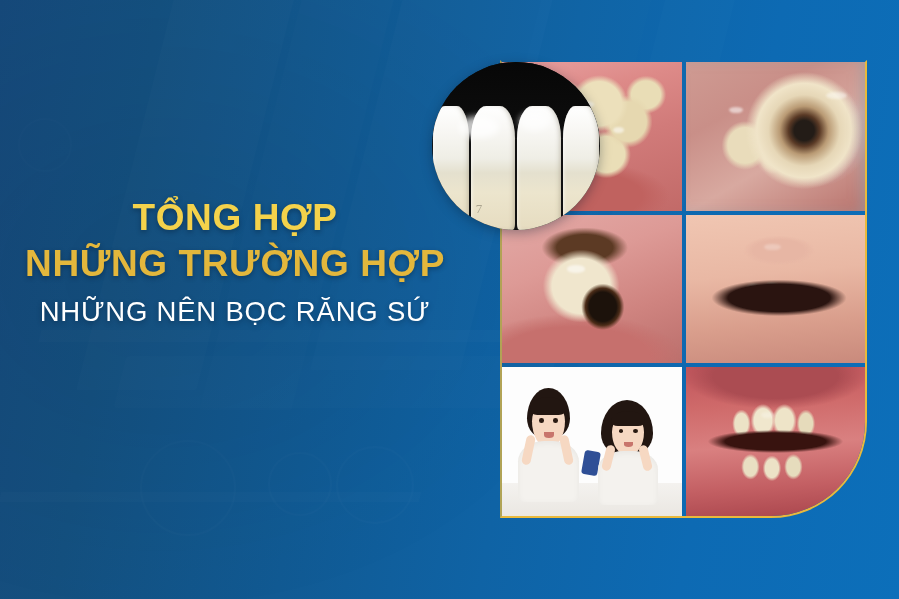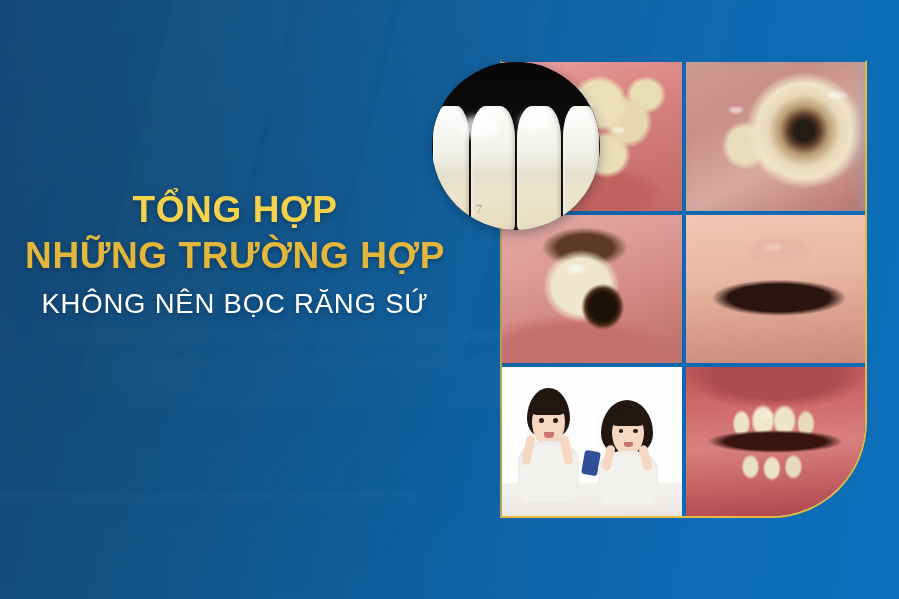--- a/index.html
+++ b/index.html
@@ -82,21 +82,21 @@
     font-weight: 700;
     letter-spacing: .8px;
     white-space: nowrap;
     text-shadow: 0 1px 2px rgba(0,0,0,.25);
   }
 
   
   .headline {
     position: absolute;
     left: 0;
-    top: 188px;
+    top: 196px;
     width: 470px;
     z-index: 6;
     text-align: center;
   }
   .headline .l1,
   .headline .l2 {
     font-weight: 800;
     letter-spacing: .6px;
     line-height: 1.18;
     white-space: nowrap;
@@ -302,21 +302,21 @@
     <div class="blob o2"></div>
     <div class="blob o3"></div>
     <div class="blob o4"></div>
     <div class="vignette"></div>
   </div>
 
 
   <div class="headline">
     <div class="l1">TỔNG HỢP</div>
     <div class="l2">NHỮNG TRƯỜNG HỢP</div>
-    <div class="l3">KHÔNG NÊN BỌC RĂNG SỨ</div>
+    <div class="l3">NHỮNG NÊN BỌC RĂNG SỨ</div>
   </div>
 
   <div class="collage">
     <div class="collage-grid">
 
       <div class="cell c1">
         <div class="spec" style="left:42%;top:26%;width:9%;height:5%;"></div>
         <div class="spec" style="left:62%;top:44%;width:6%;height:4%;"></div>
       </div>
 

